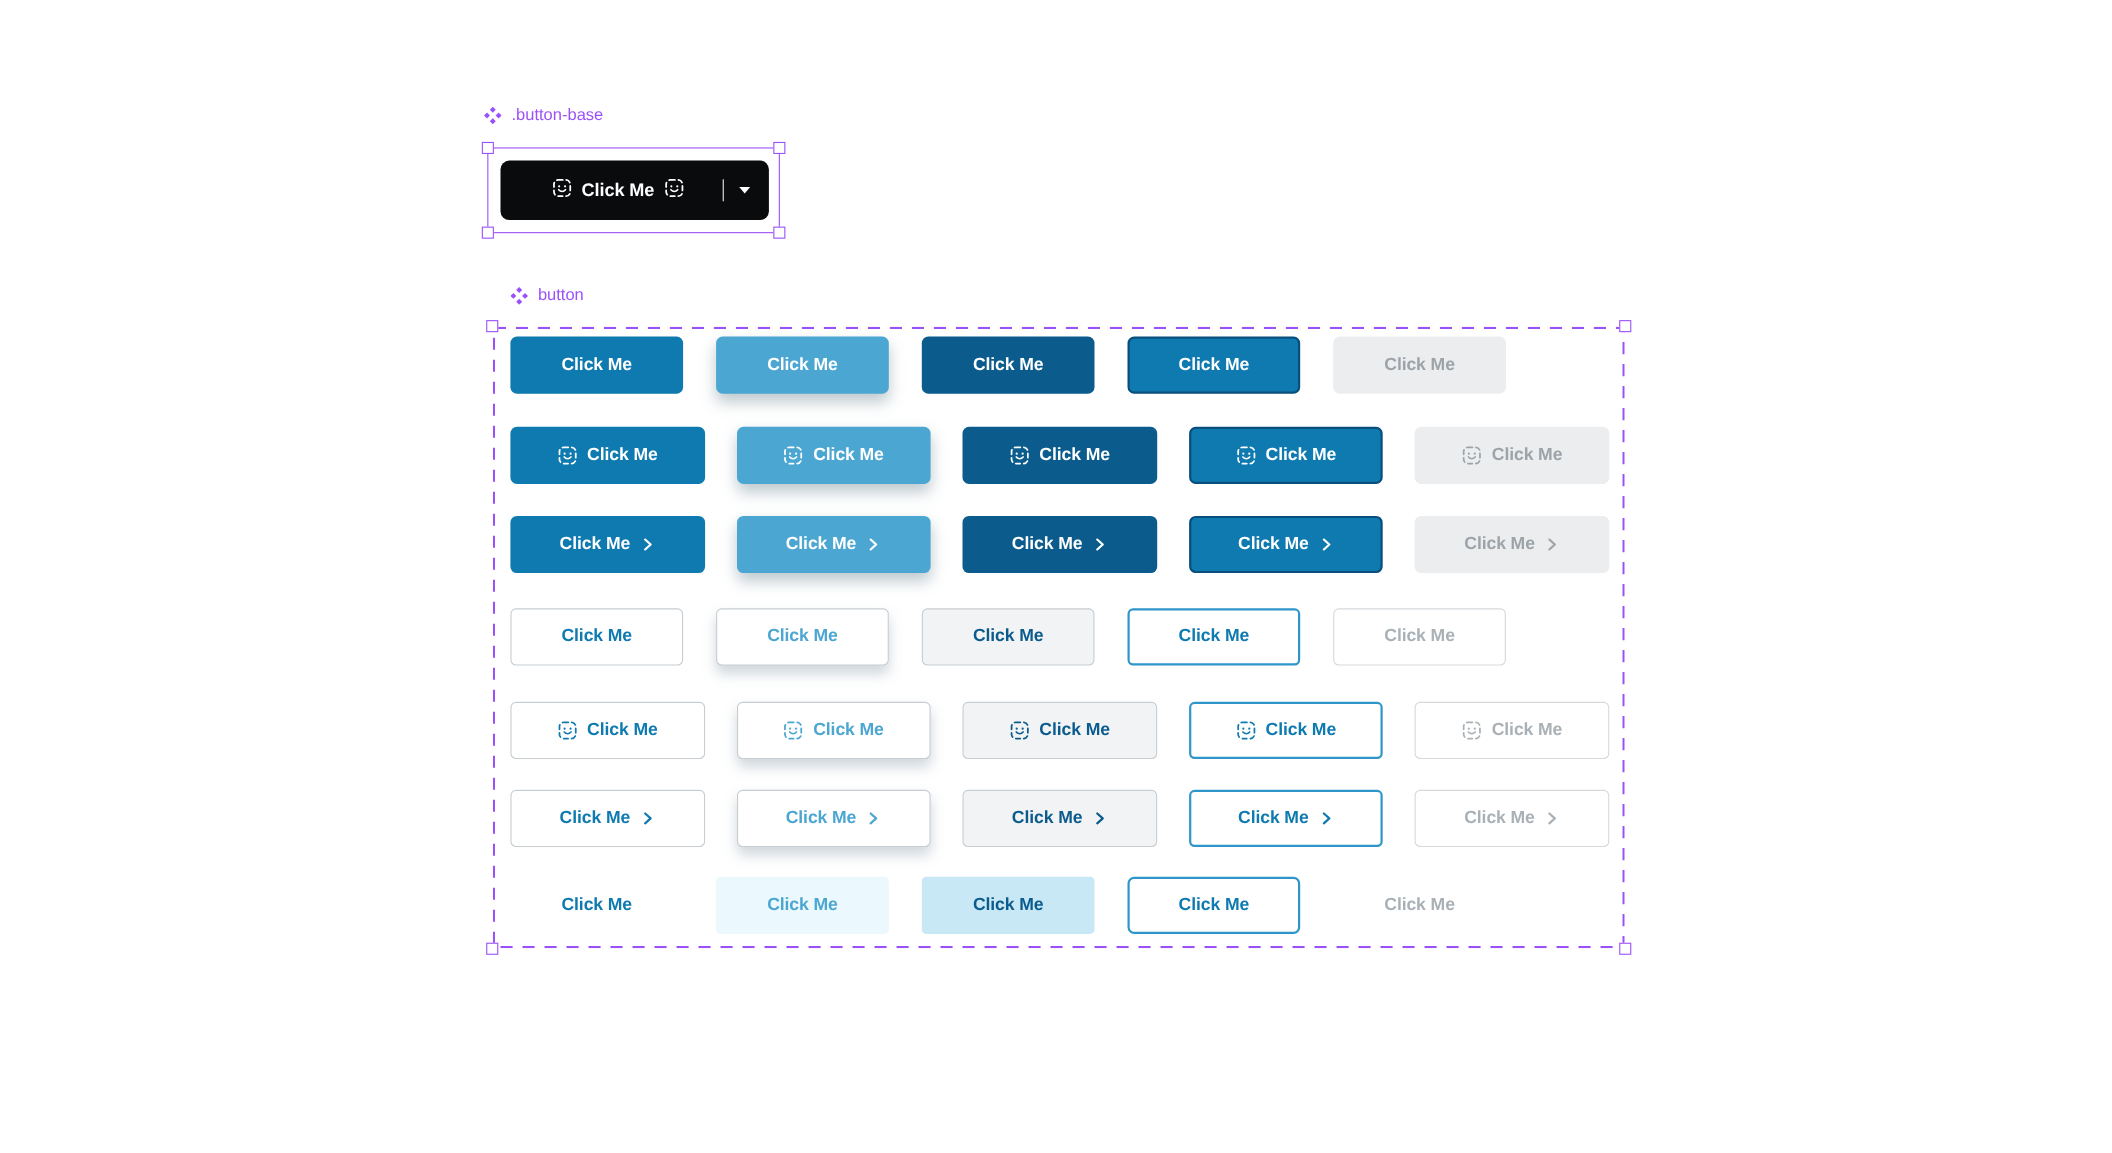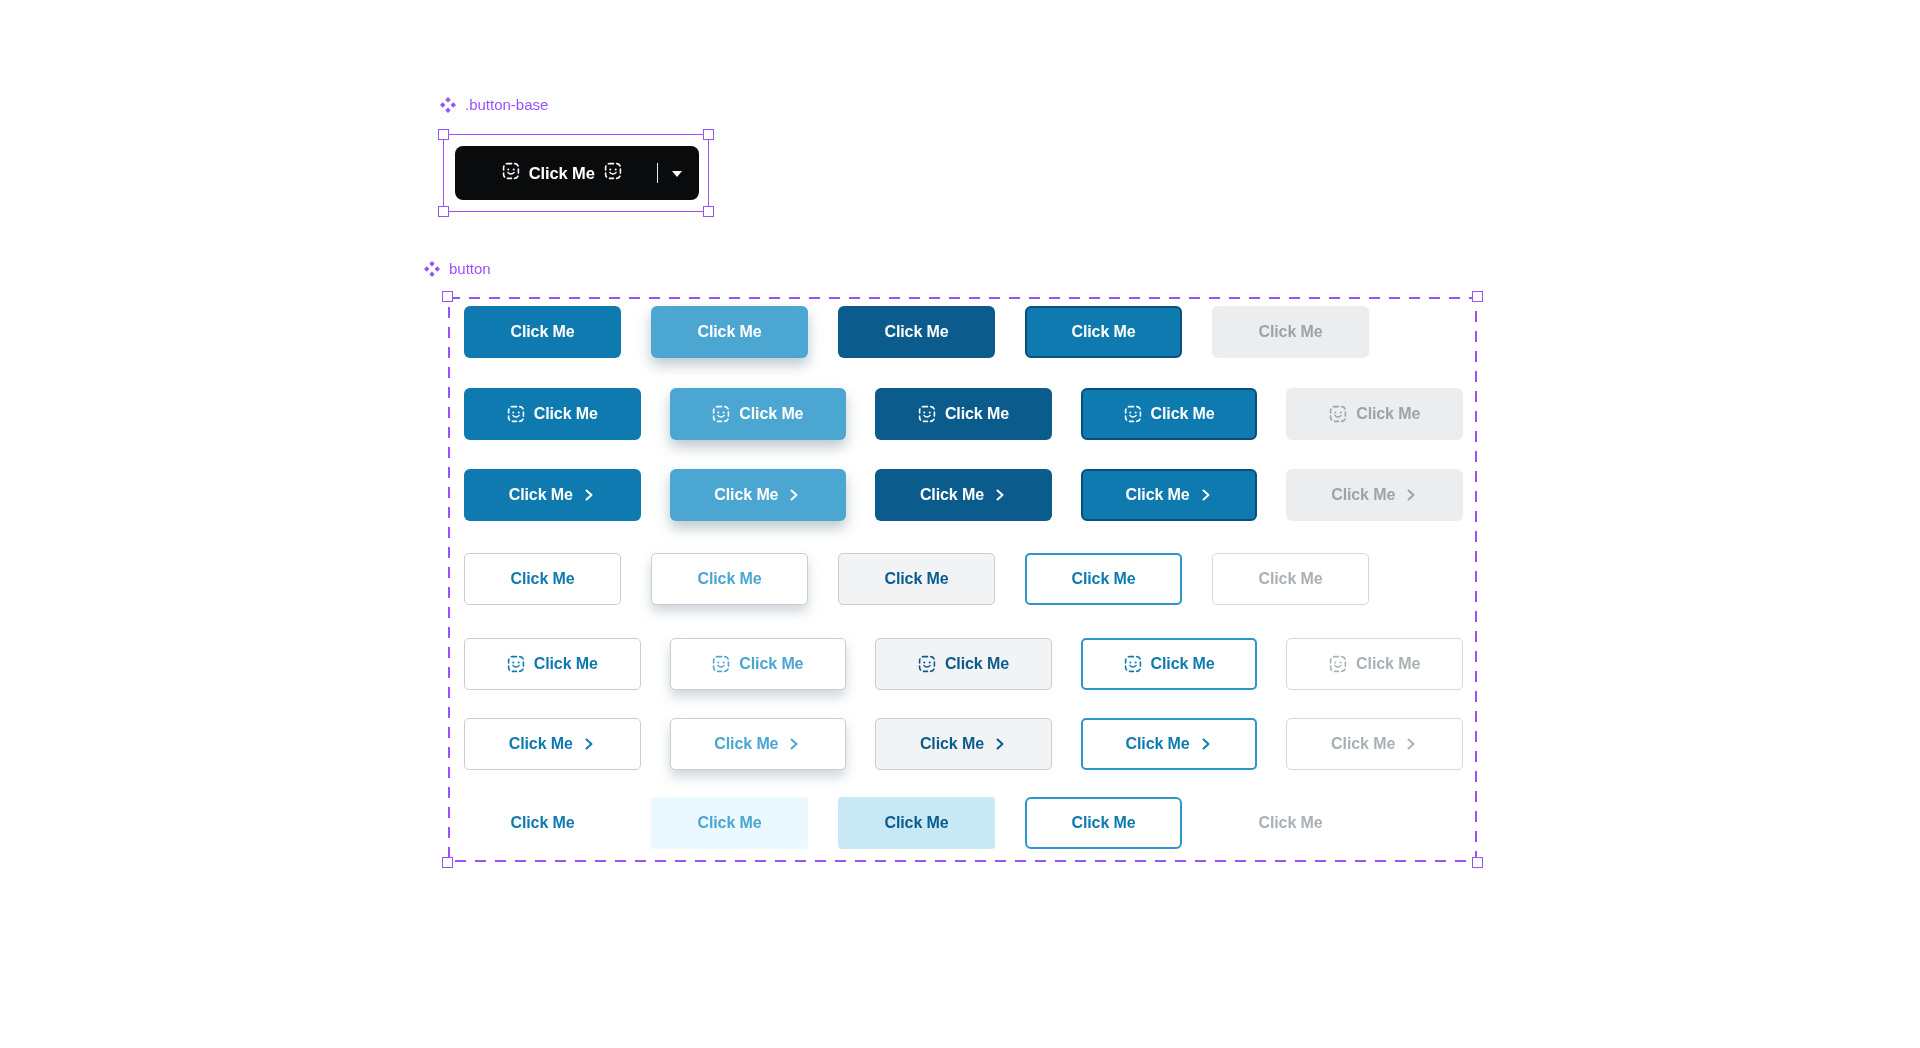--- a/index.html
+++ b/index.html
@@ -109,21 +109,21 @@
       </span>
       <span class="divider"></span>
       <span>
         <svg width="12" height="8" viewBox="0 0 12 8">
             <path d="M1 1h10L6 7Z" fill="#fff"></path>
           </svg>
       </span>
     </div>
   </div>
 
-  <div class="comp-label" style="left:424px; top:260px;">
+  <div class="comp-label" style="left:464px; top:260px;">
     <span>
       <svg width="16" height="16" viewBox="0 0 16 16" fill="currentColor">
         <path d="M8 0l2.7 2.7L8 5.4 5.3 2.7Z"></path>
         <path d="M8 10.6l2.7 2.7L8 16l-2.7-2.7Z"></path>
         <path d="M2.7 5.3L5.4 8l-2.7 2.7L0 8Z"></path>
         <path d="M13.3 5.3L16 8l-2.7 2.7L10.6 8Z"></path>
       </svg>
     </span>
     <span>button</span>
   </div>

